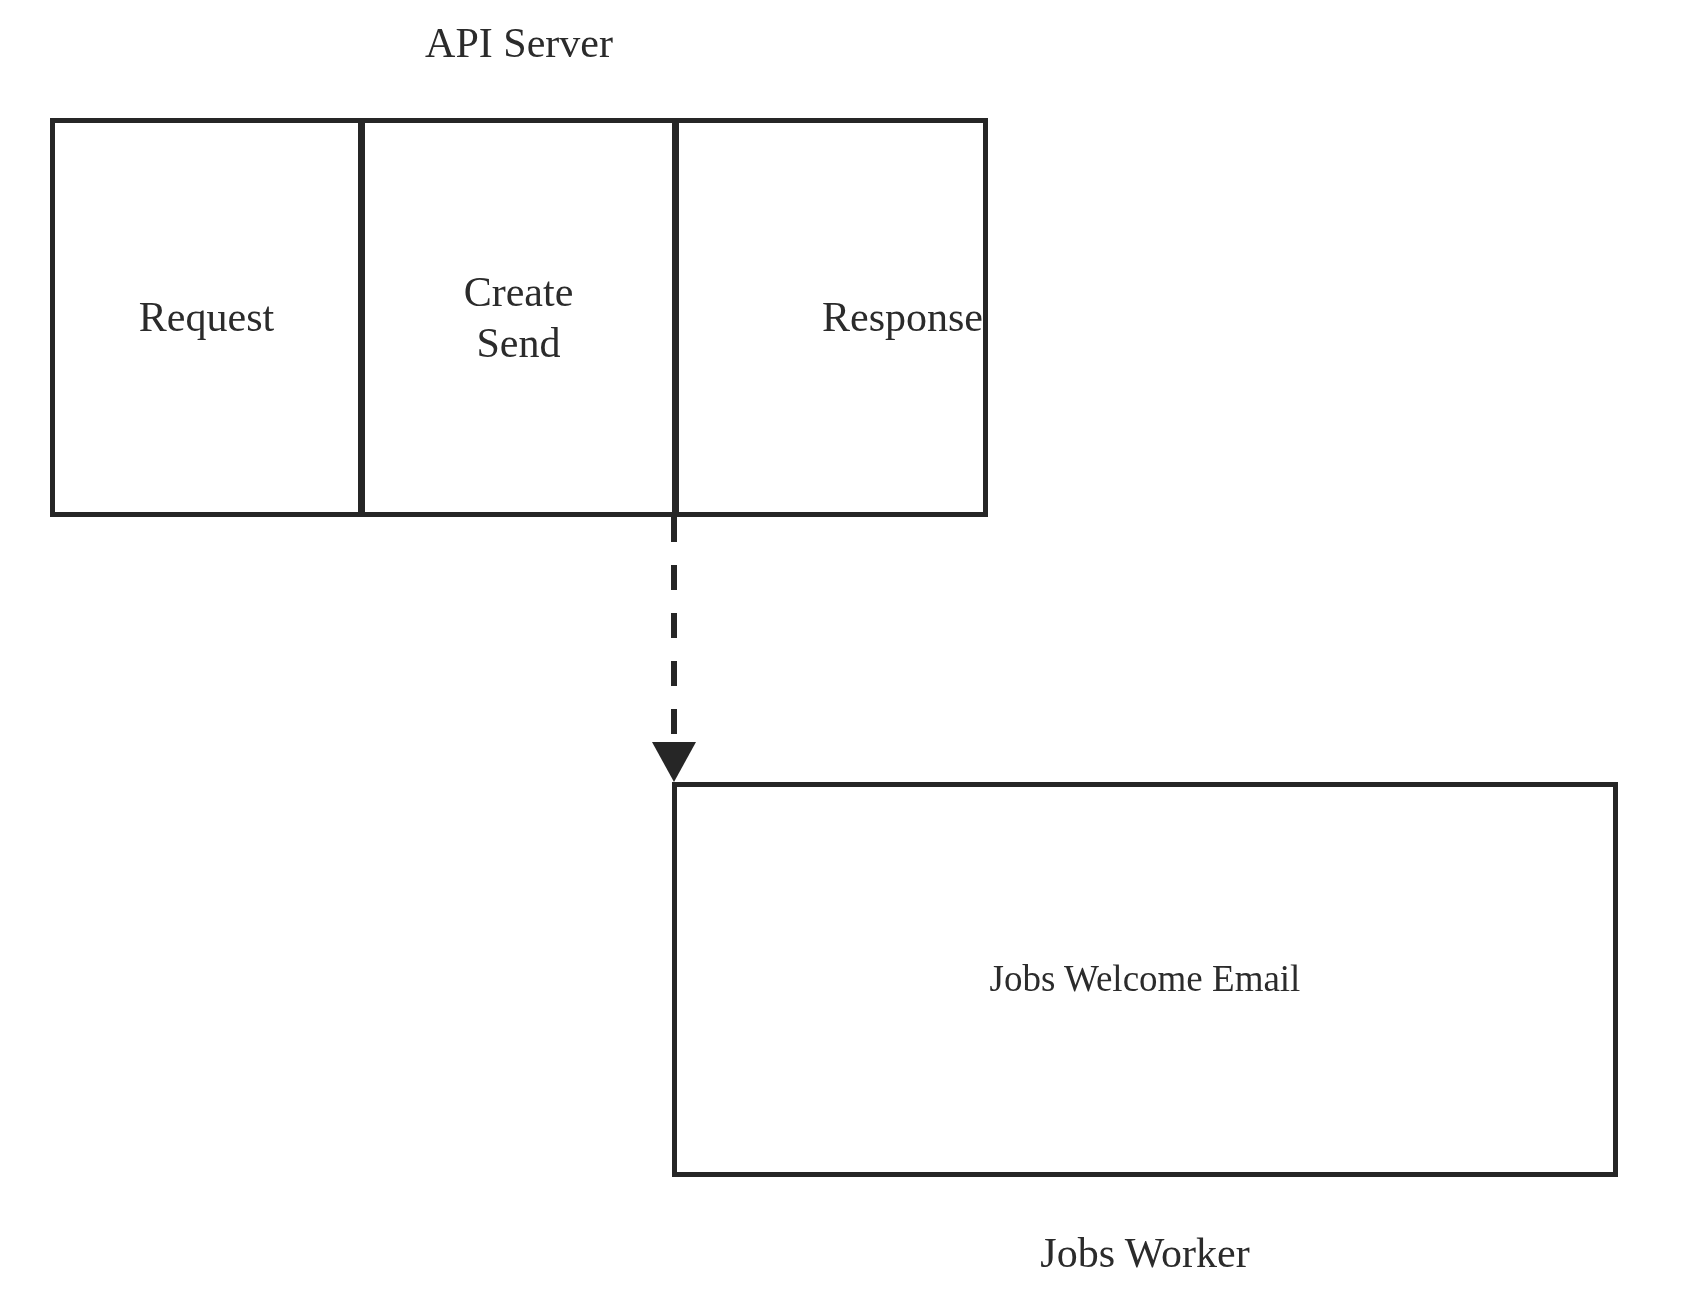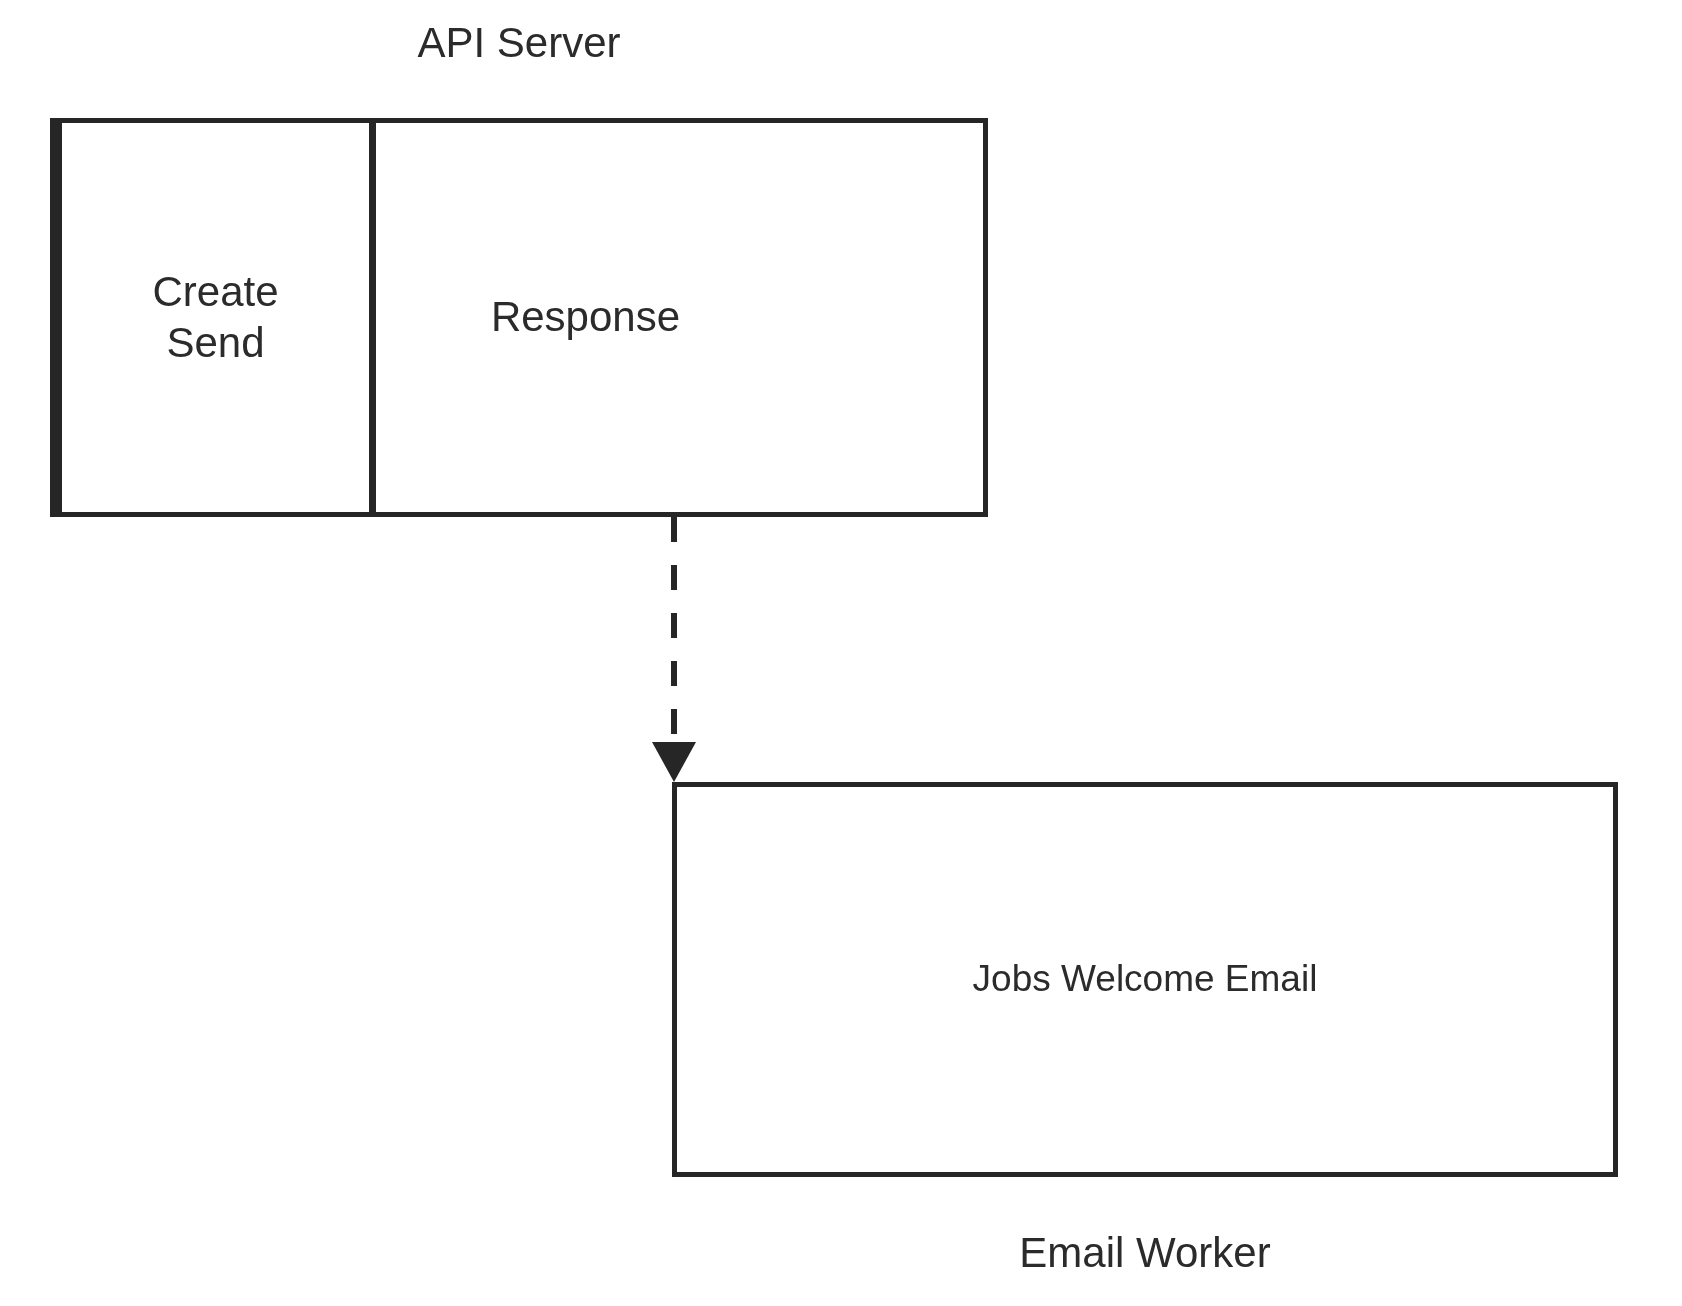--- a/index.html
+++ b/index.html
@@ -10,21 +10,21 @@
   }
   * { box-sizing: border-box; margin: 0; padding: 0; }
   html, body {
     background: var(--background);
   }
   .canvas {
     position: relative;
     width: 1682px;
     height: 1306px;
     background: var(--background);
-    font-family: Liberation Sans, sans-serif;
+    font-family: Liberation Serif, serif;
     color: var(--text);
     overflow: hidden;
   }
   .group-label {
     position: absolute;
     text-align: center;
     font-size: 42px;
     line-height: 1.2;
     color: var(--text);
     white-space: nowrap;
@@ -108,32 +108,35 @@
   .big-box .node-label { font-size: 37px; }
 </style>
 </head>
 <body>
 
 <div class="canvas">
 
   <div class="group-label" id="api-server-label">API Server</div>
 
   <div class="top-row">
+    <div class="cell cell-request">
+      <div class="node-label">Request</div>
+    </div>
     <div class="cell-divider"></div>
     <div class="cell cell-create-user">
       <div class="node-label">Create Send</div>
     </div>
     <div class="cell-divider"></div>
     <div class="cell cell-response">
       <div class="node-label">Response</div>
     </div>
   </div>
 
   <div class="connector-dashed"></div>
   <div class="arrowhead-down"></div>
 
   <div class="big-box">
     <div class="node-label">Jobs Welcome Email</div>
   </div>
 
-  <div class="group-label" id="jobs-worker-label">Email Worker</div>
+  <div class="group-label" id="jobs-worker-label">Jobs Worker</div>
 
 </div>
 
 </body></html>

